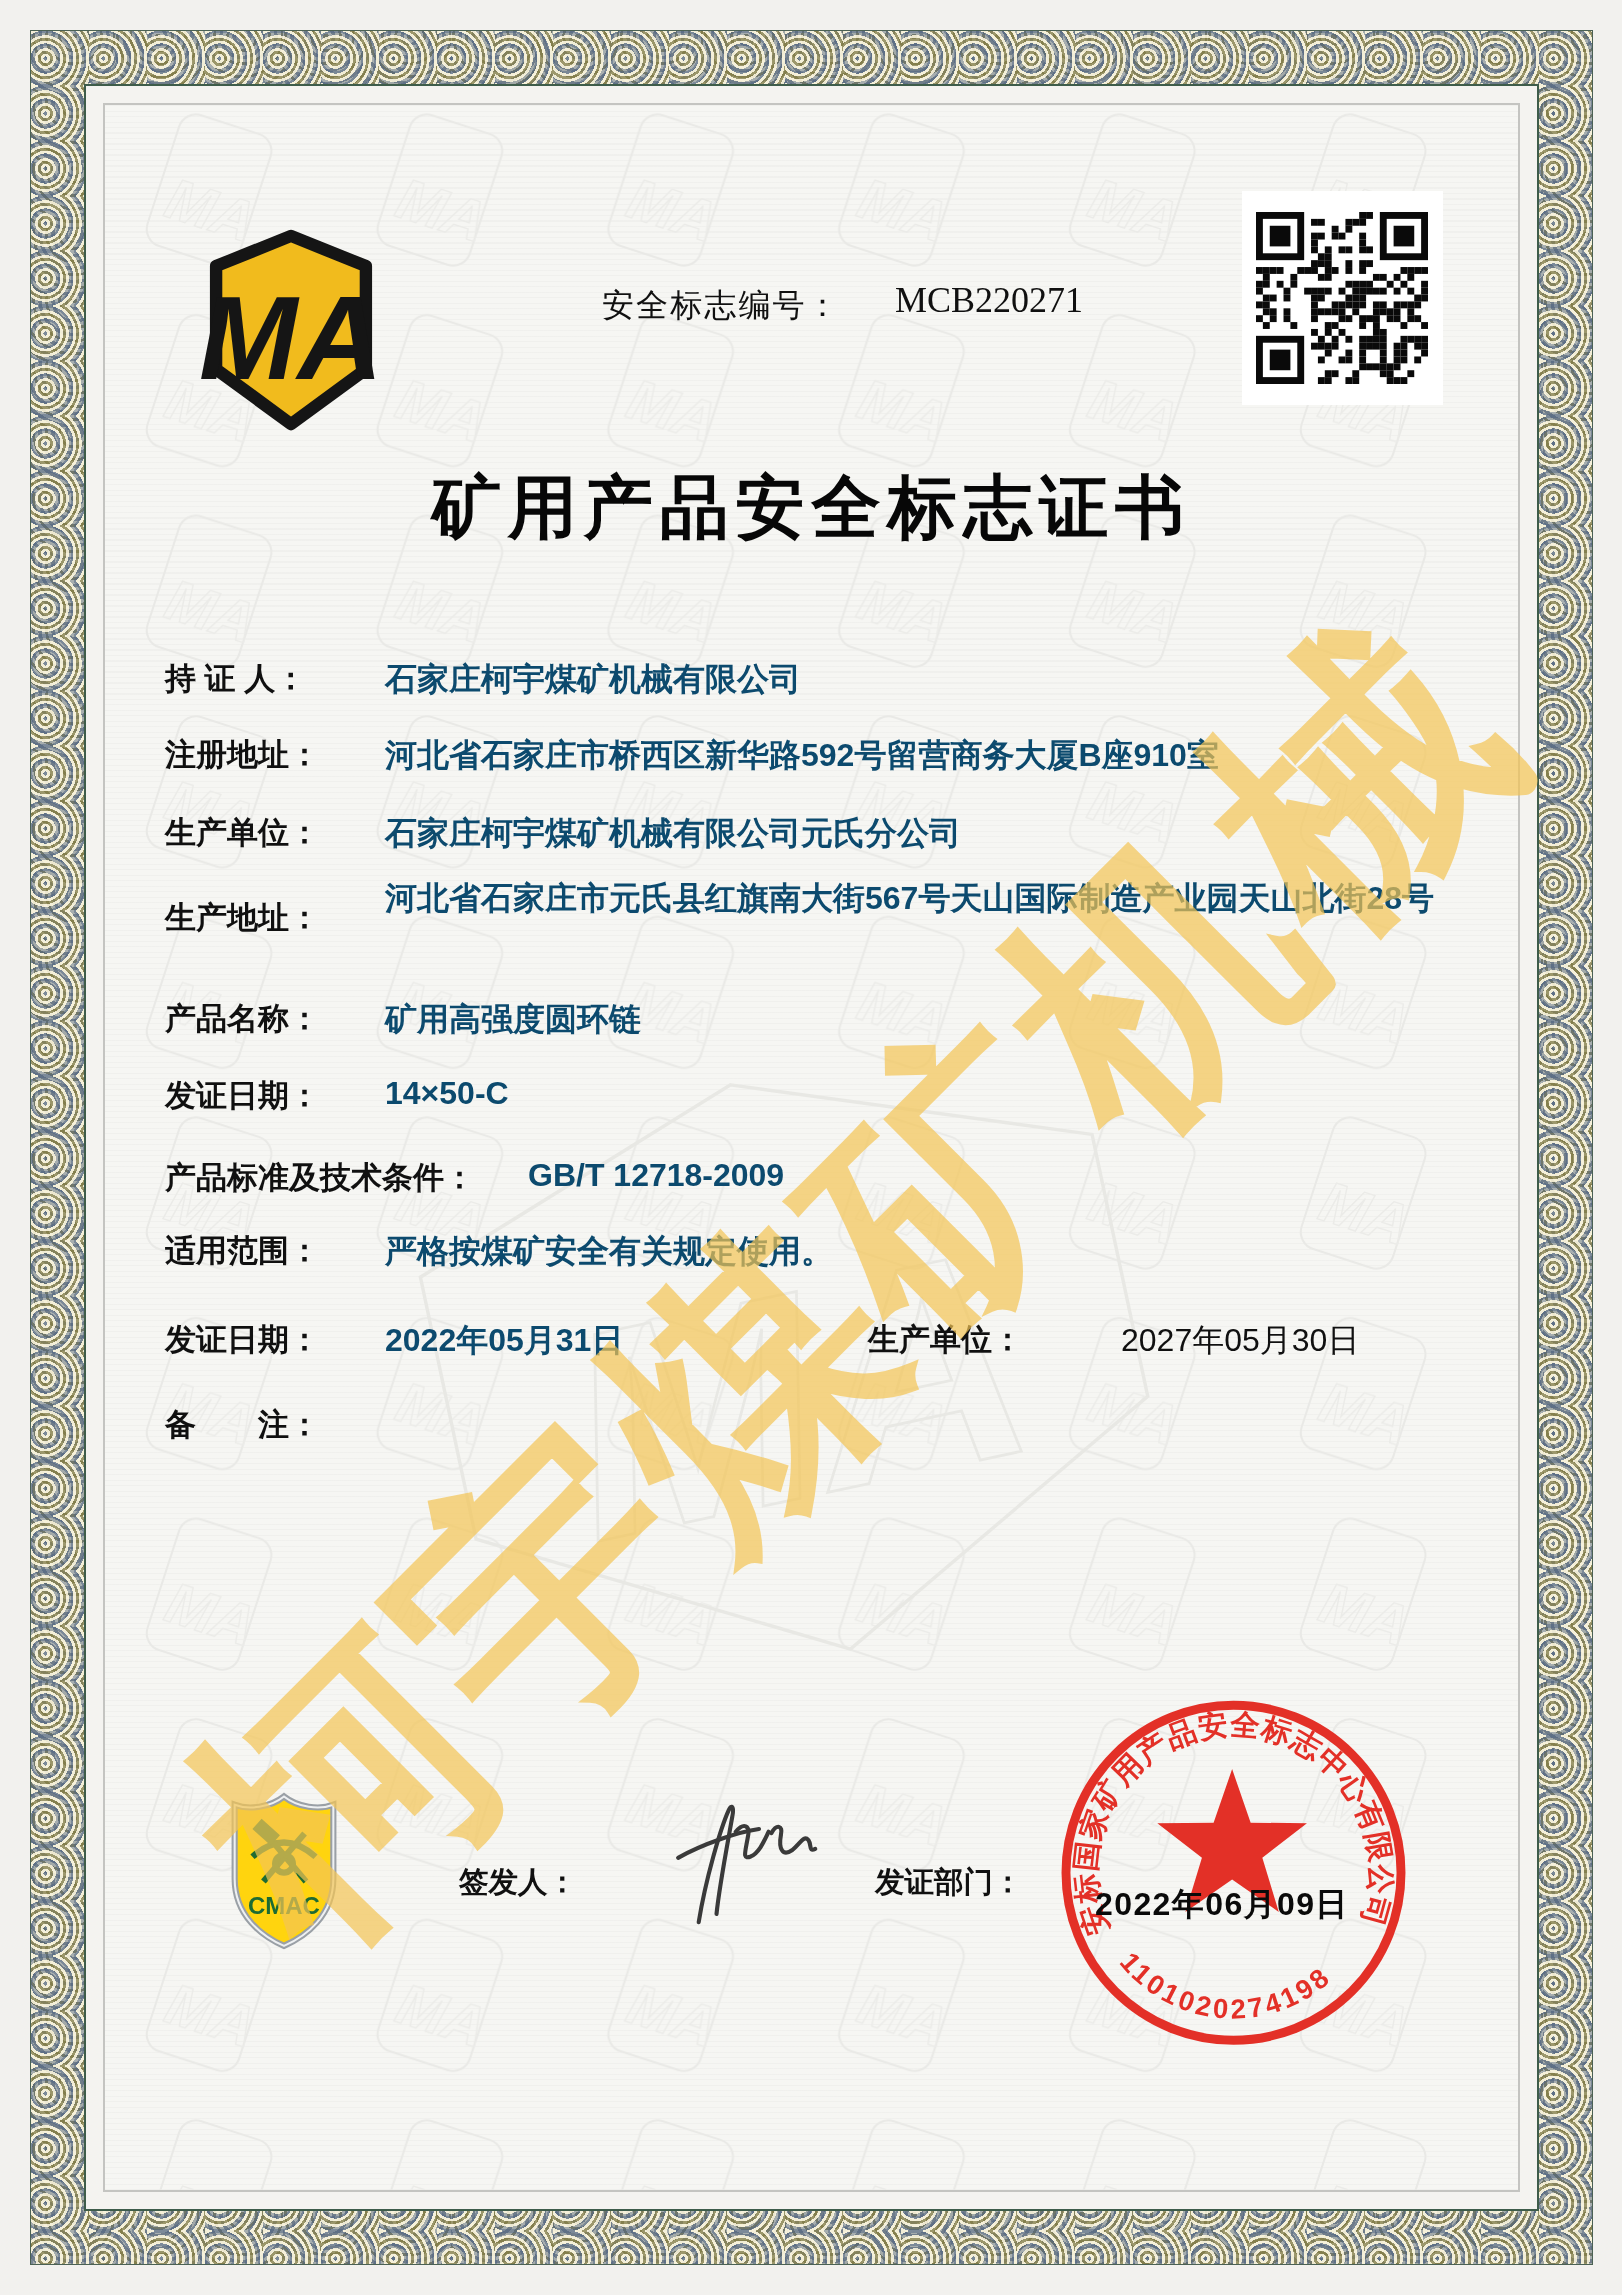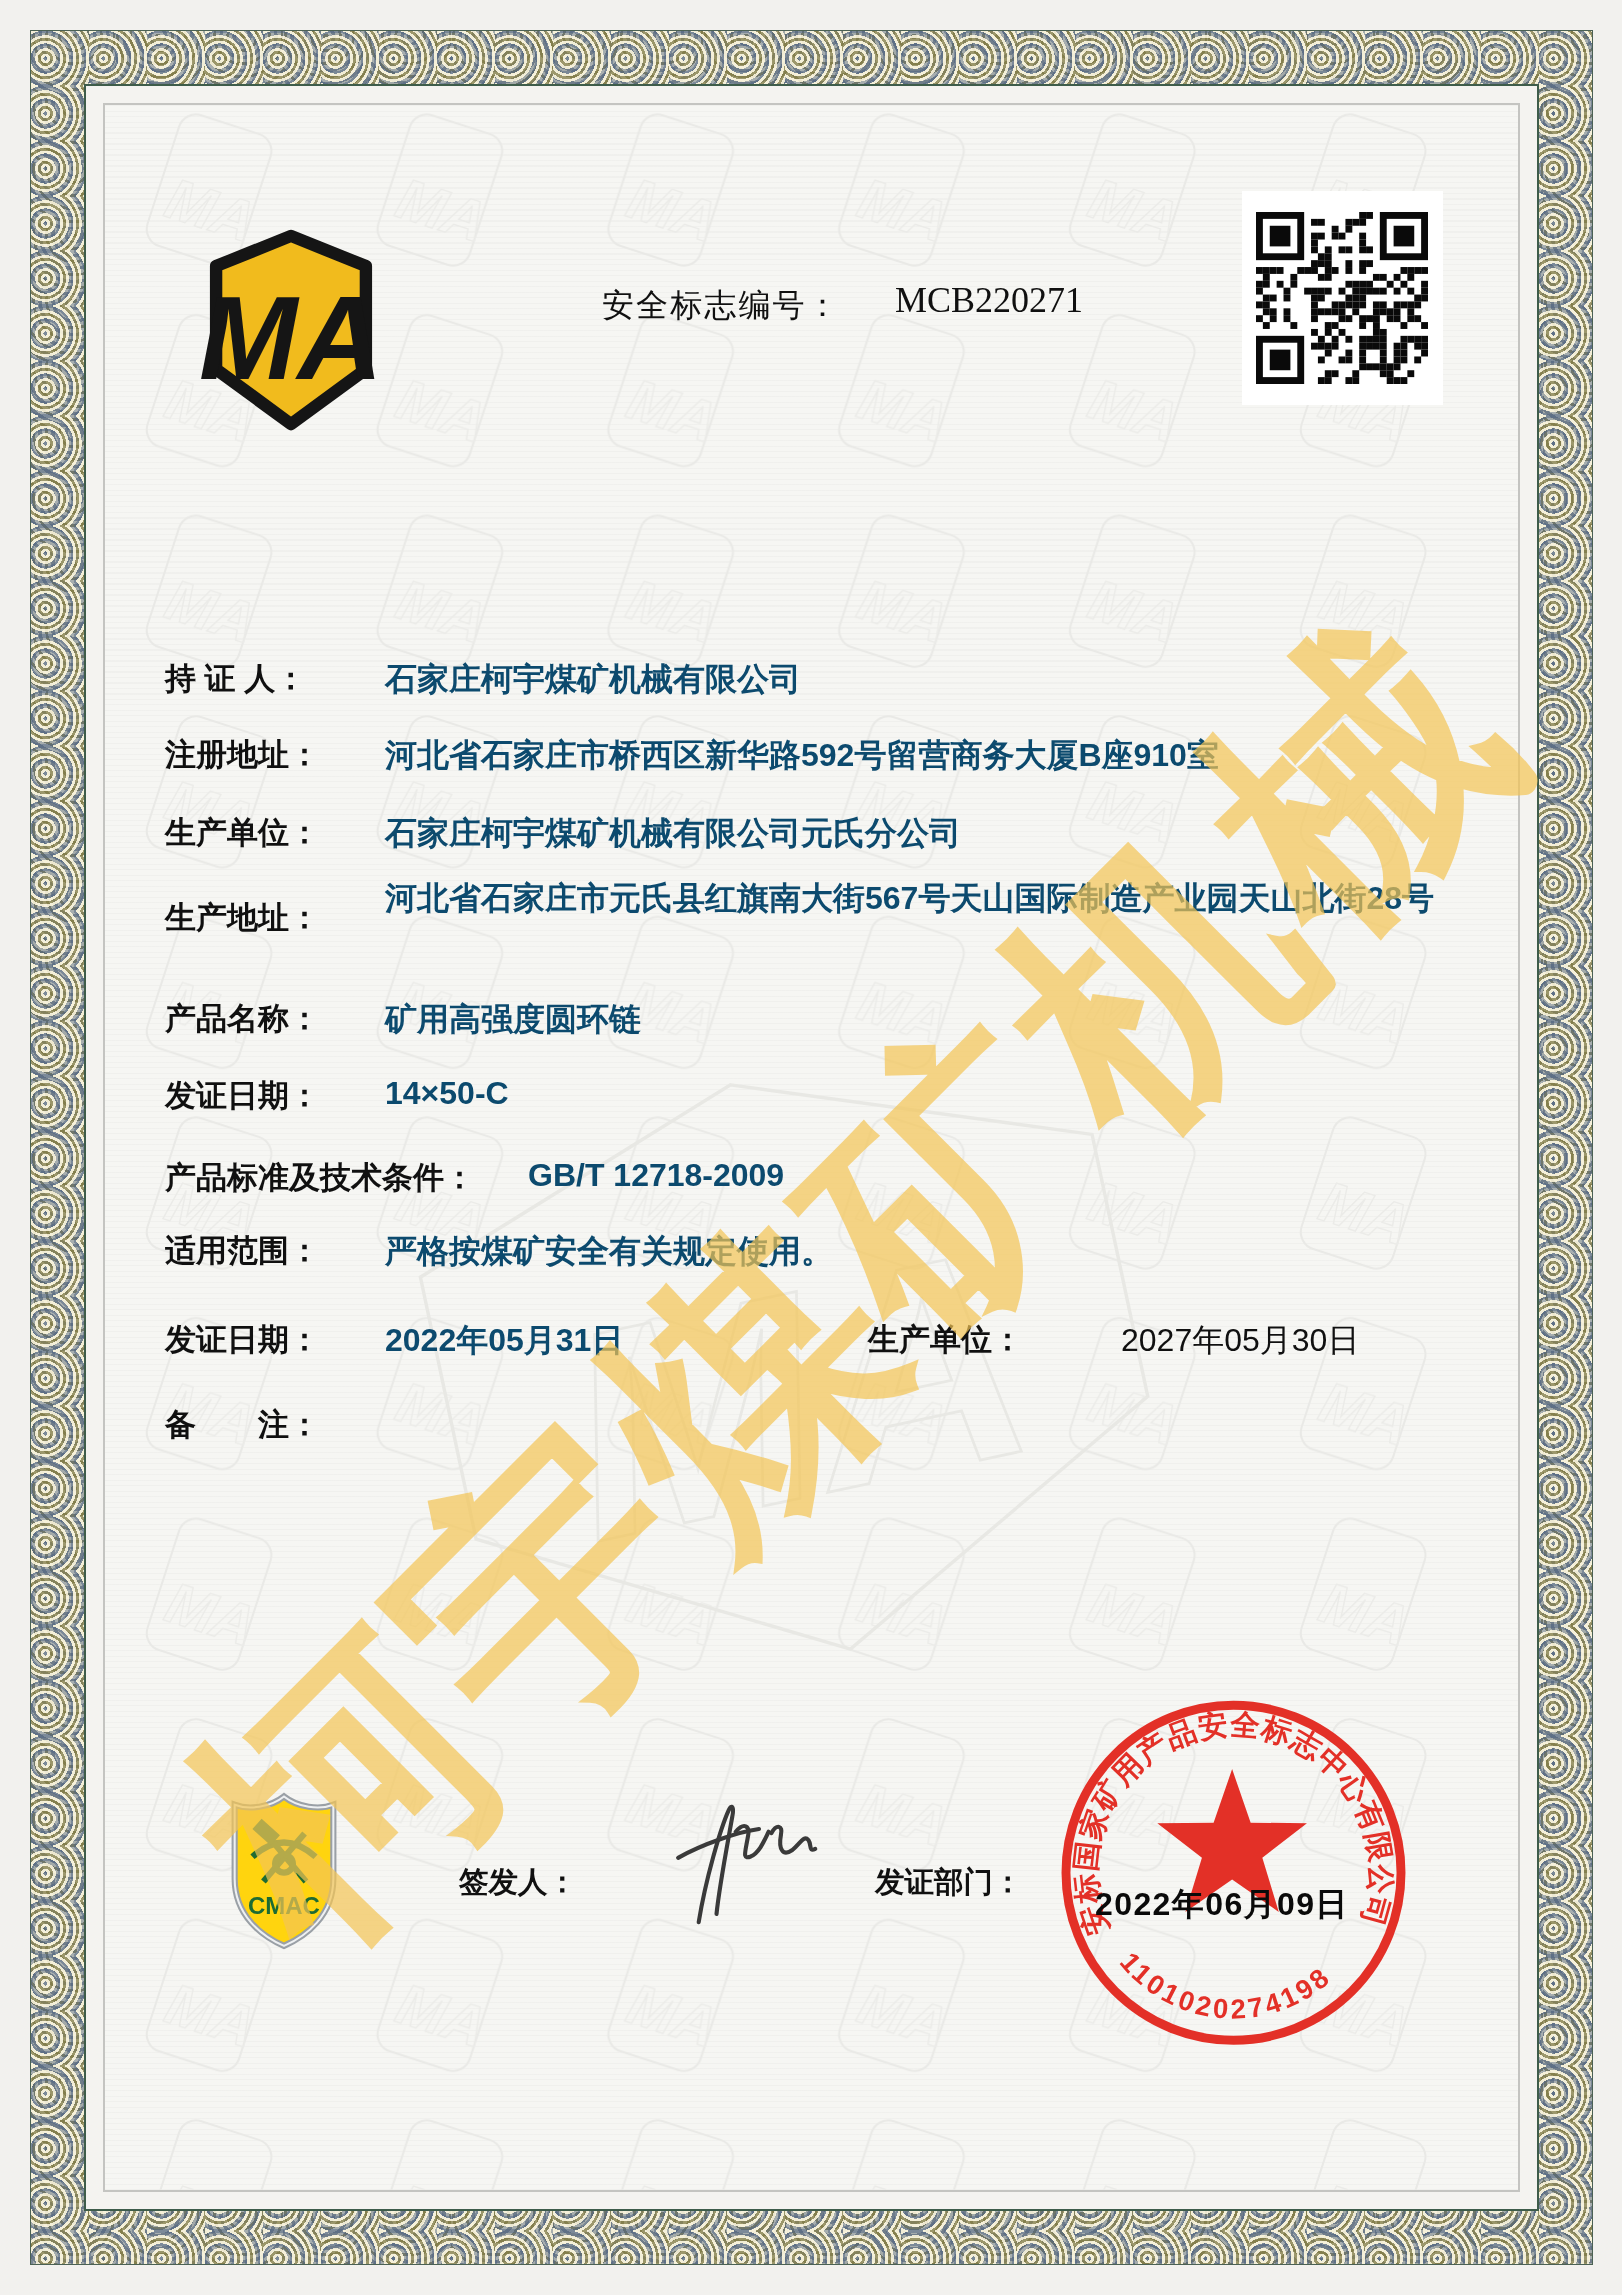--- a/index.html
+++ b/index.html
@@ -282,20 +282,21 @@
           <rect x="100" y="240" width="10" height="10"></rect>
           <rect x="130" y="240" width="10" height="10"></rect>
           <rect x="140" y="240" width="10" height="10"></rect>
           <rect x="190" y="240" width="10" height="10"></rect>
           <rect x="200" y="240" width="10" height="10"></rect>
           <rect x="210" y="240" width="10" height="10"></rect>
         </g>
     </svg>
   </div>
 
+  <div class="abs title">矿用产品安全标志证书</div>
 
   <div class="row" style="top:658px">
     <span class="lbl">持 证 人：</span>
     <span class="val">石家庄柯宇煤矿机械有限公司</span>
   </div>
   <div class="row" style="top:734px">
     <span class="lbl">注册地址：</span>
     <span class="val">河北省石家庄市桥西区新华路592号留营商务大厦B座910室</span>
   </div>
   <div class="row" style="top:812px">

